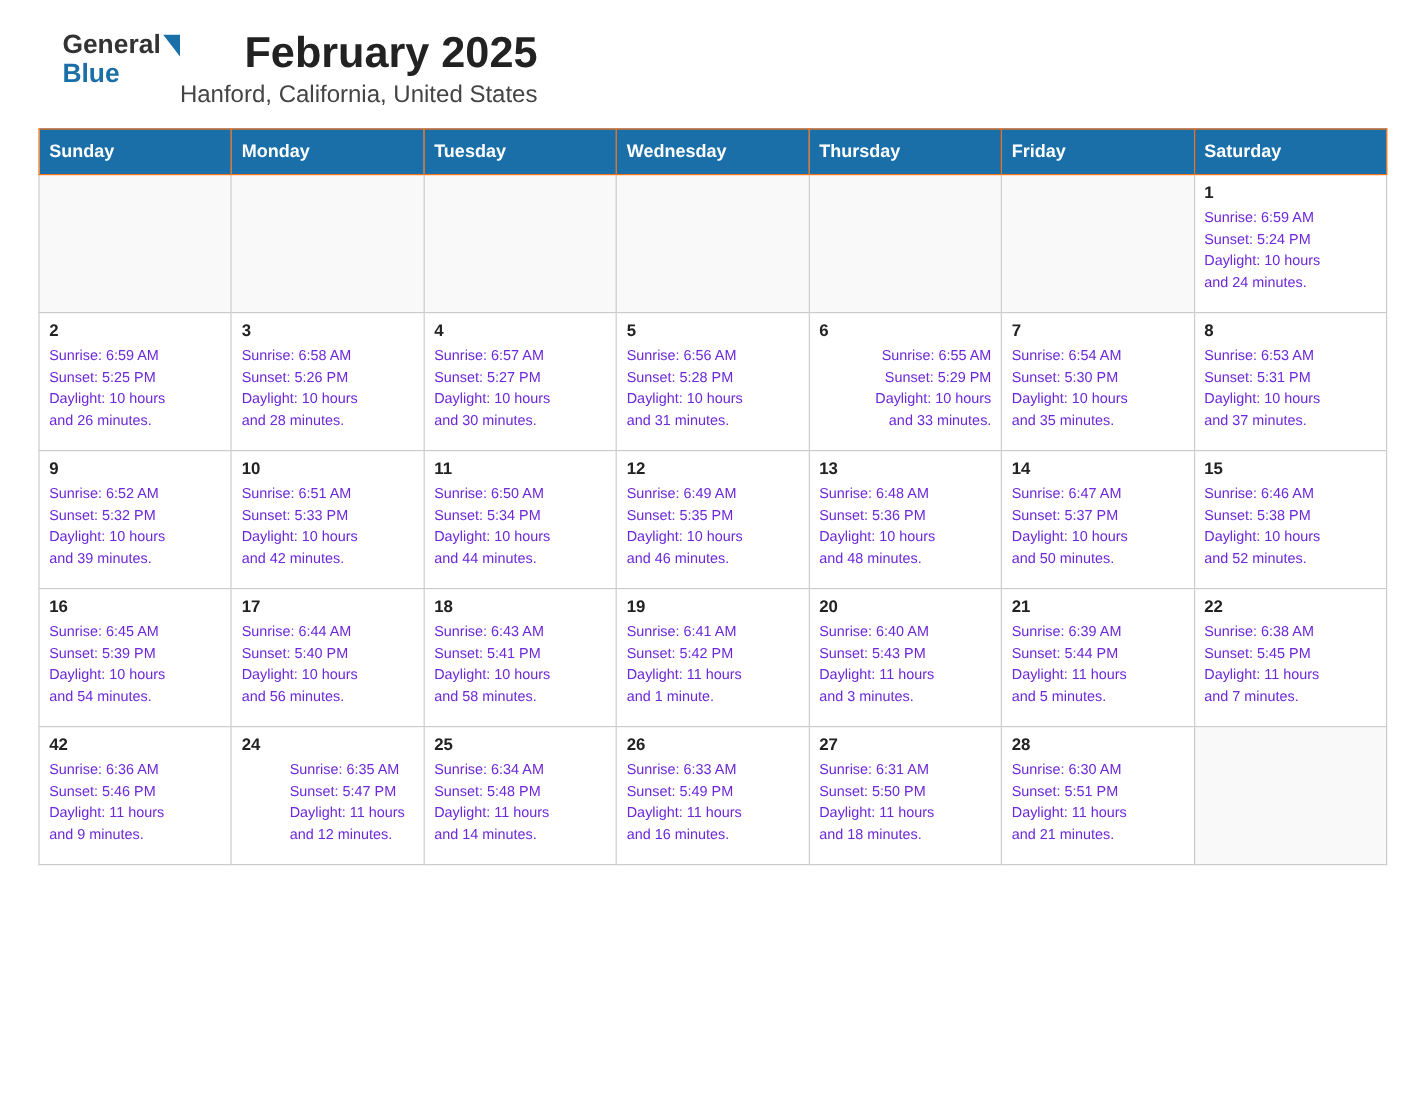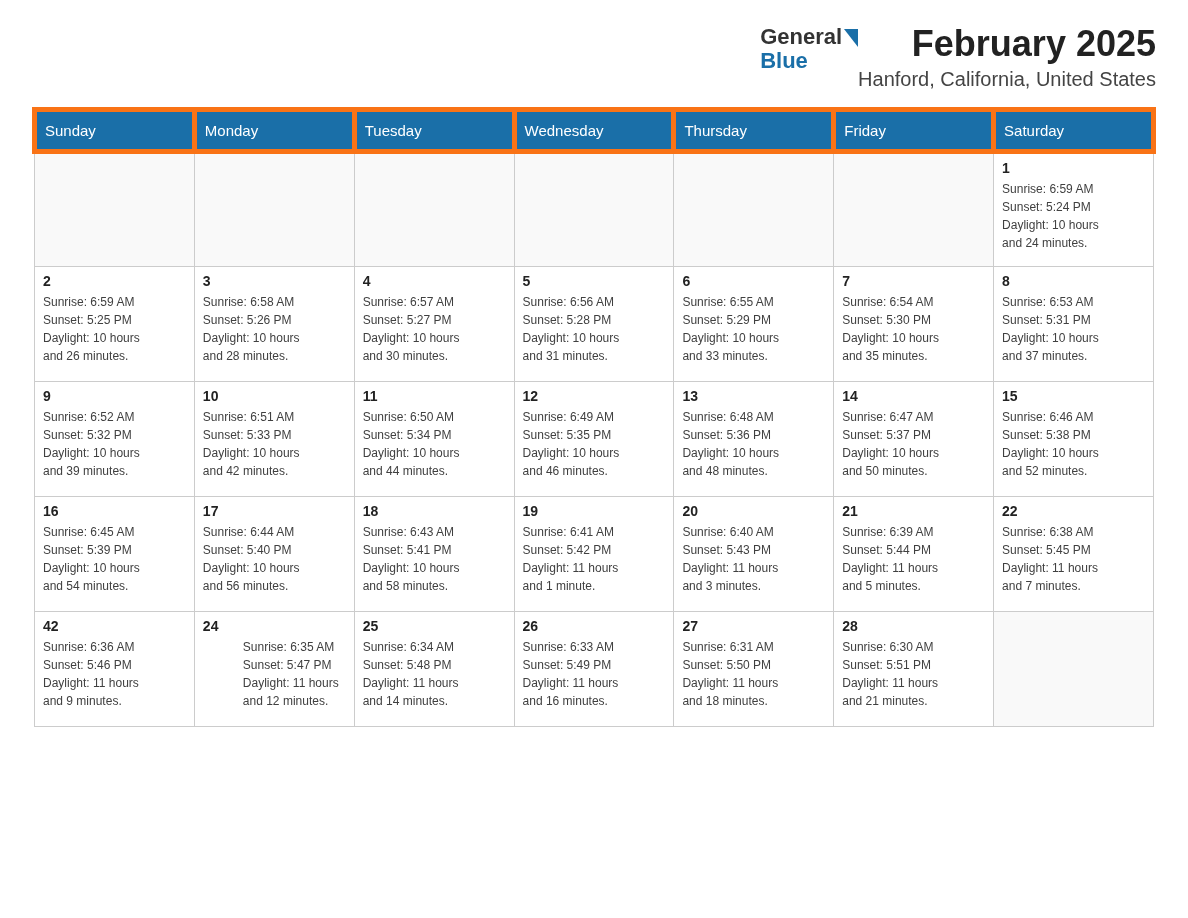--- a/index.html
+++ b/index.html
@@ -5,23 +5,24 @@
     * { box-sizing: border-box; margin: 0; padding: 0; }
     body {
       font-family: Arial, sans-serif;
       background: #fff;
       padding: 24px 32px;
       width: 1188px;
       min-height: 918px;
     }
     .header {
       display: flex;
-      justify-content: flex-end;
+      justify-content: flex-start;
       align-items: flex-start;
       margin-bottom: 16px;
+      margin-left: 20px;
     }
     .logo {
       display: flex;
       flex-direction: column;
       align-items: flex-start;
     }
     .logo-top {
       display: flex;
       align-items: center;
     }
@@ -60,24 +61,24 @@
       margin-top: 4px;
     }
     .calendar {
       width: 100%;
       border-collapse: collapse;
     }
     .calendar th {
       background-color: #1a6fa8;
       color: #fff;
       font-size: 15px;
-      font-weight: normal;
+      font-weight: bold;
       padding: 10px 8px;
       text-align: left;
-      border: 5px solid #f97316;
+      border: 1px solid #f97316;
     }
     .calendar td {
       border: 1px solid #ccc;
       vertical-align: top;
       padding: 6px 8px;
       font-size: 12.5px;
       color: #222;
       width: calc(100% / 7);
       min-height: 110px;
       background: #fff;
@@ -87,21 +88,21 @@
     }
     .day-number {
       font-size: 14px;
       font-weight: bold;
       color: #222;
       display: block;
       margin-bottom: 4px;
     }
     .day-info {
       font-size: 12px;
-      color: #404040;
+      color: #6d28d9;
       line-height: 1.5;
     }
     .week-row td {
       height: 115px;
     }
   </style>
 </head>
 <body>
 
 <div class="header">
@@ -170,21 +171,21 @@
         </td>
         <td>
           <span class="day-number">5</span>
           <div class="day-info" style="white-space: pre-line;">Sunrise: 6:56 AM
 Sunset: 5:28 PM
 Daylight: 10 hours
 and 31 minutes.</div>
         </td>
         <td>
           <span class="day-number">6</span>
-          <div class="day-info" style="white-space: pre-line;">Sunrise: 6:55 AM
+          <div class="day-info" style="white-space: pre-line; text-align: right;">Sunrise: 6:55 AM
 Sunset: 5:29 PM
 Daylight: 10 hours
 and 33 minutes.</div>
         </td>
         <td>
           <span class="day-number">7</span>
           <div class="day-info" style="white-space: pre-line;">Sunrise: 6:54 AM
 Sunset: 5:30 PM
 Daylight: 10 hours
 and 35 minutes.</div>

